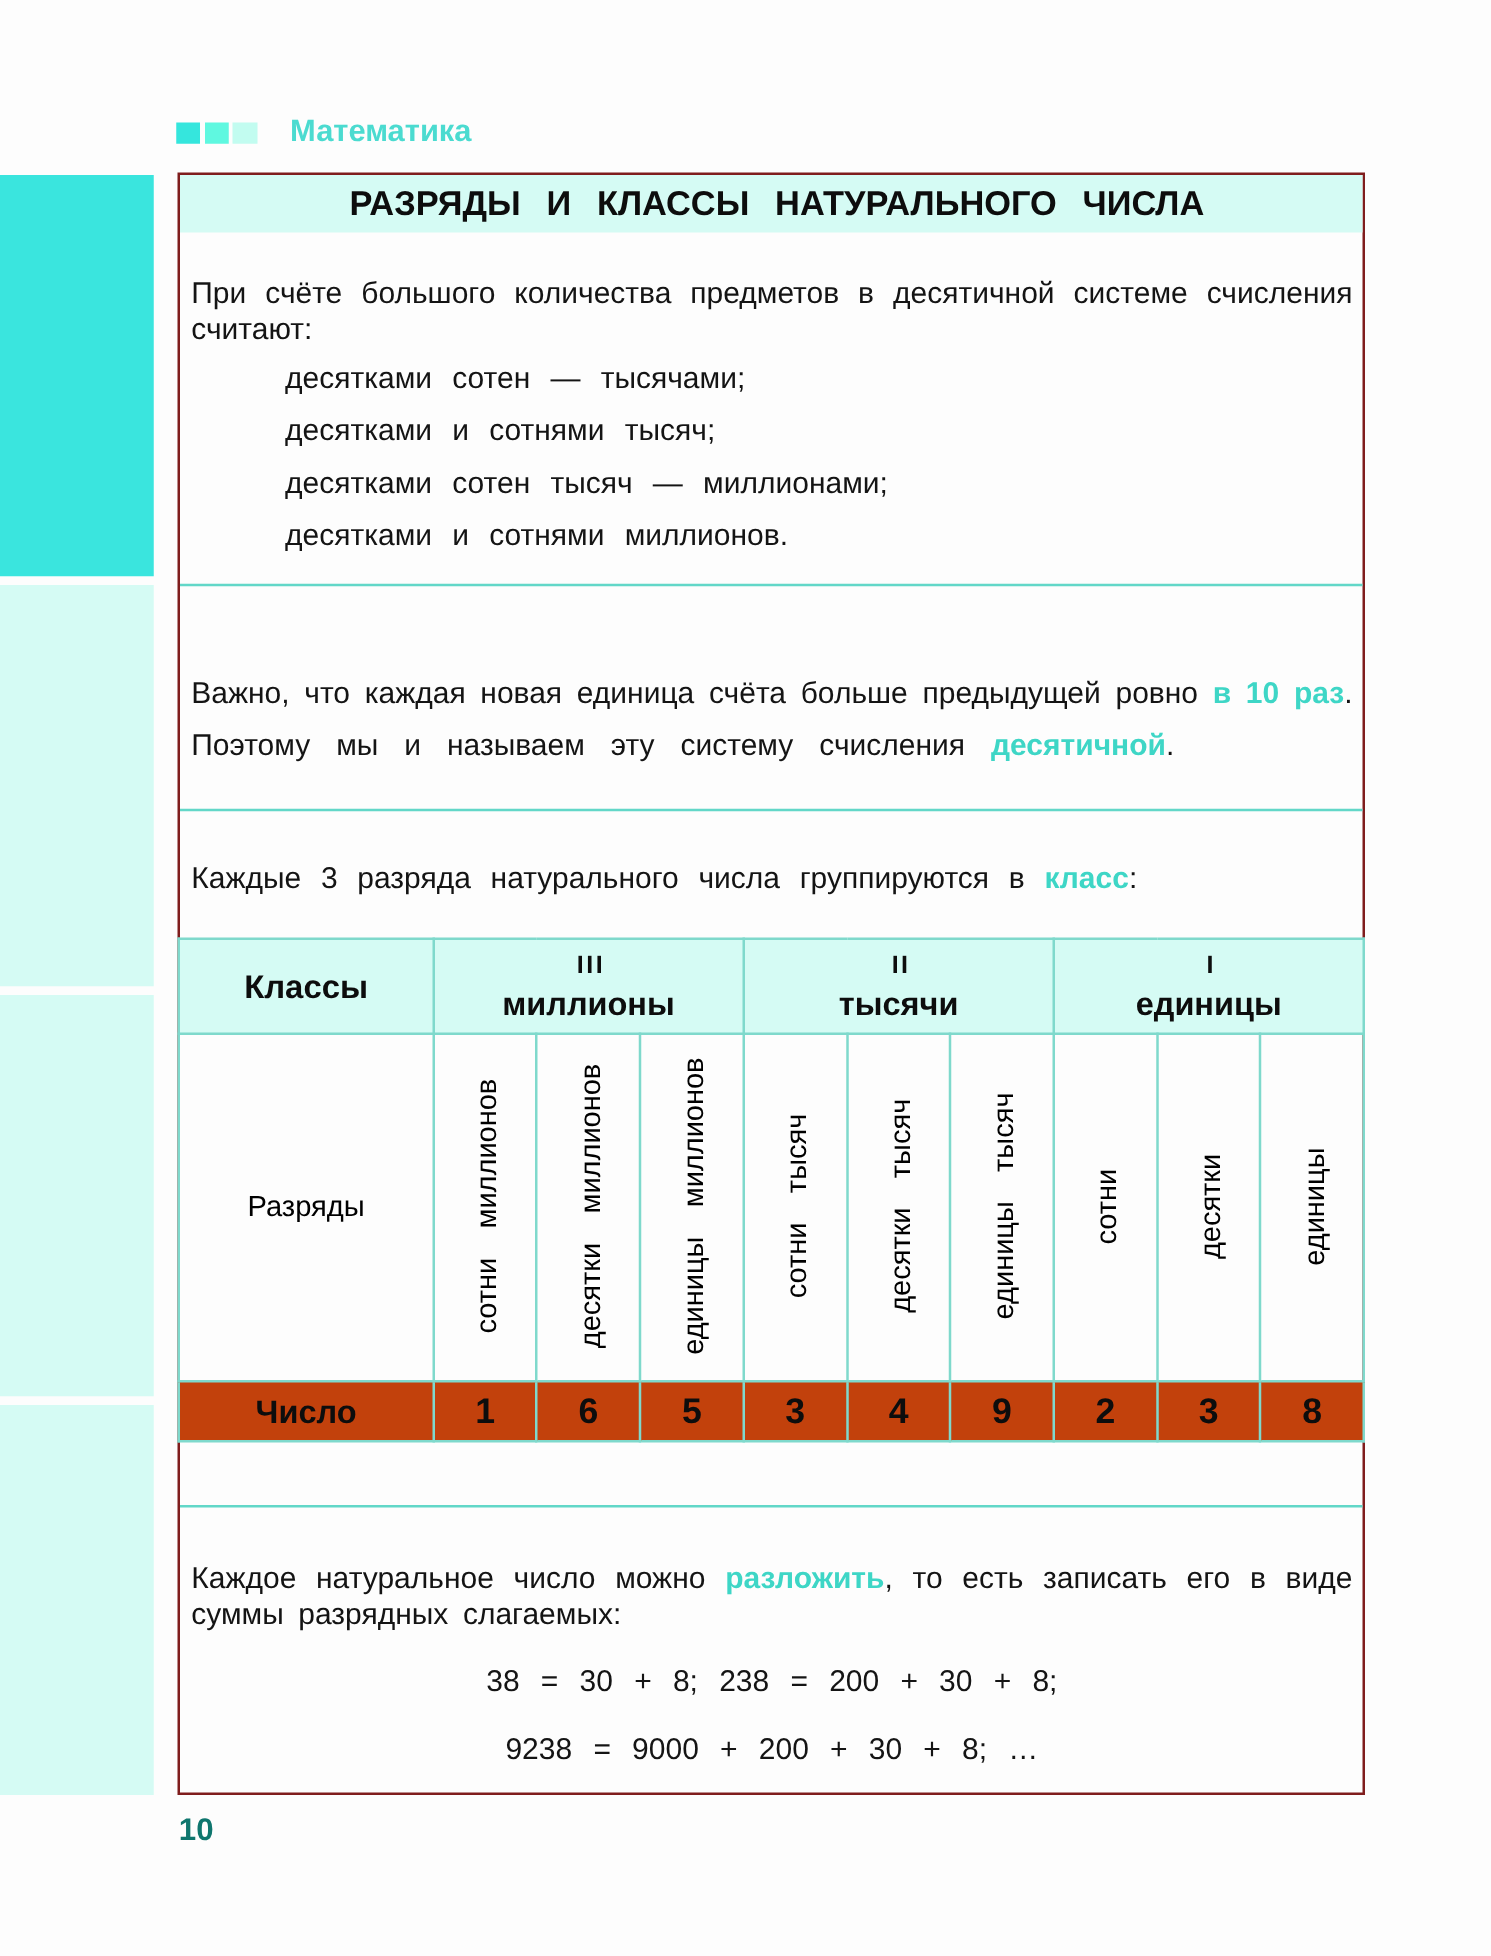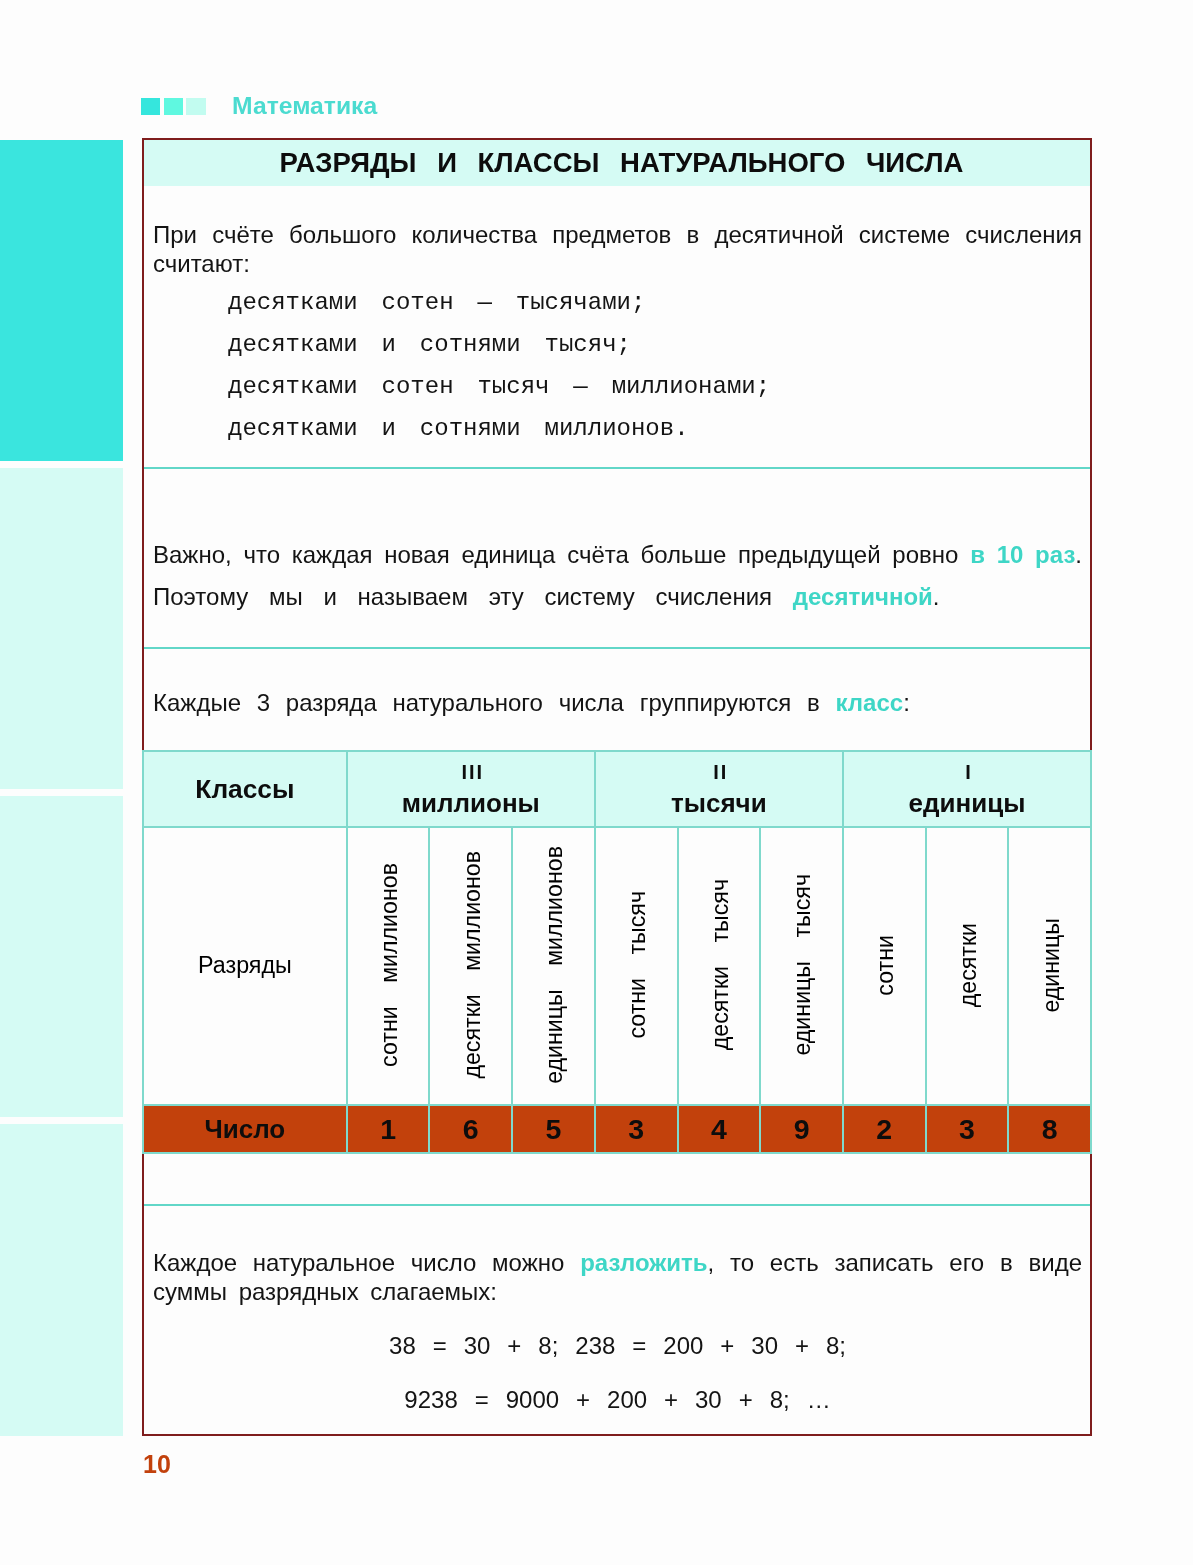--- a/index.html
+++ b/index.html
@@ -24,42 +24,42 @@
              display:flex;align-items:center;justify-content:center;}
   .title{font-size:27.5px;font-weight:bold;color:#0d0d0d;word-spacing:13px;padding-left:9px;}
 
   .sec{position:absolute;left:0;right:0;box-sizing:border-box;}
   .hr{position:absolute;left:0;right:0;height:2px;background:#62d7c8;}
 
   p.tx{margin:0;font-size:24px;color:#141414;line-height:29.3px;text-align:justify;
        text-justify:inter-word;}
   p.tx.nj{text-align:left;}
   p.tx.jl{text-align:justify;text-align-last:justify;}
-  p.tx.ind{margin:0;text-align:right;word-spacing:9.5px;white-space:nowrap;font-family:Liberation Mono, monospace;}
+  p.tx.ind{margin:0;text-align:right;word-spacing:9.5px;white-space:nowrap;}
   .tl{color:#3ed6c6;font-weight:bold;}
   .s-intro{padding:0 13px;}
   .s-imp{padding:0 13px;}
   .s-grp{padding:0 13px;}
   .s-dec{padding:0 13px;}
 
   
   table.grid{border-collapse:collapse;width:100%;table-layout:fixed;}
   table.grid td{border:2px solid #7fd9cc;text-align:center;vertical-align:middle;padding:0;}
   .hdrow td{background:#d5fbf4;font-weight:bold;font-size:26.3px;height:74px;
             line-height:30px;color:#0d0d0d;}
   .hdrow .roman{font-size:20px;line-height:30px;letter-spacing:2px;padding-left:4px;}
   .hdrow .cname{font-size:26px;line-height:33px;}
   .plrow td{height:276.6px;vertical-align:middle;font-size:23.3px;}
   .rot{writing-mode:vertical-rl;transform:rotate(180deg);white-space:nowrap;
        font-size:23.2px;display:inline-block;line-height:1;
        word-spacing:17px;vertical-align:middle;position:relative;top:-1px;left:1.5px;}
   .numrow td{background:#c2410c;font-weight:bold;font-size:28.5px;height:46.2px;color:#0d0d0d;}
   .numrow td:first-child{font-size:26px;}
   p.tx.eq{text-align:center;word-spacing:10.3px;}
-  .pgnum{position:absolute;left:143px;top:1450px;font-size:25px;font-weight:bold;color:#c2410c;}
+  .pgnum{position:absolute;left:143px;top:1450px;font-size:25px;font-weight:bold;color:#0f766e;}
 </style>
 </head>
 <body>
 
 <div class="page">
   <div class="tab active" style="top:139.5px;height:321.2px;"></div>
   <div class="tab" style="top:467.6px;height:321.2px;"></div>
   <div class="tab" style="top:795.7px;height:321.2px;"></div>
   <div class="tab" style="top:1123.8px;height:312.2px;"></div>
 

